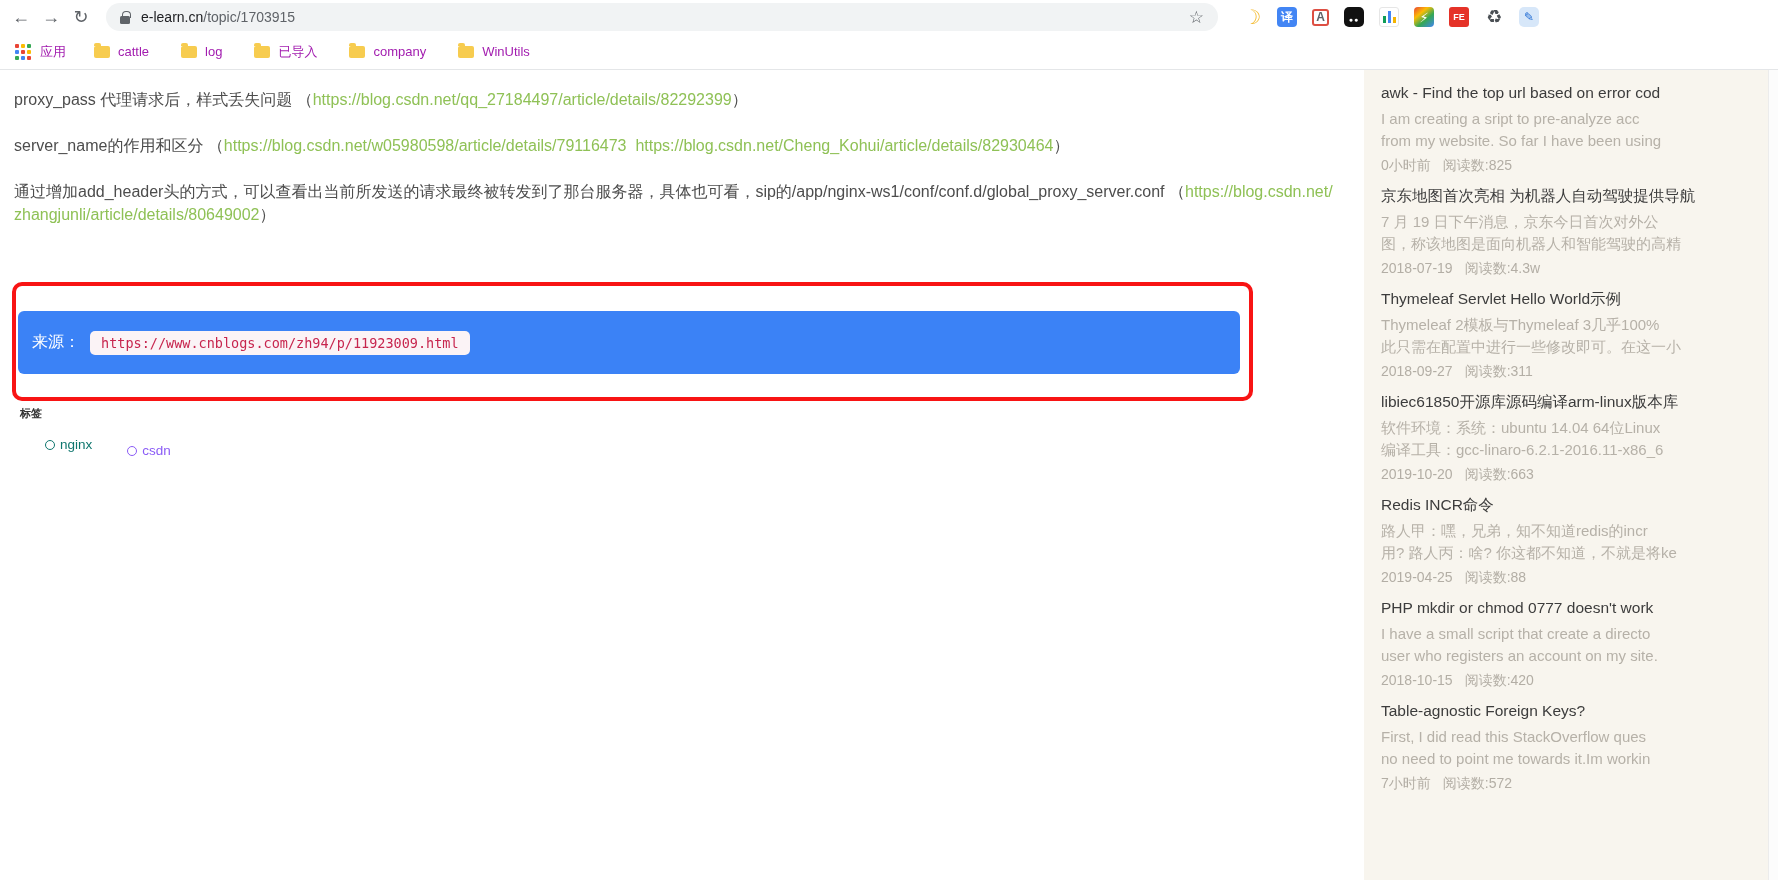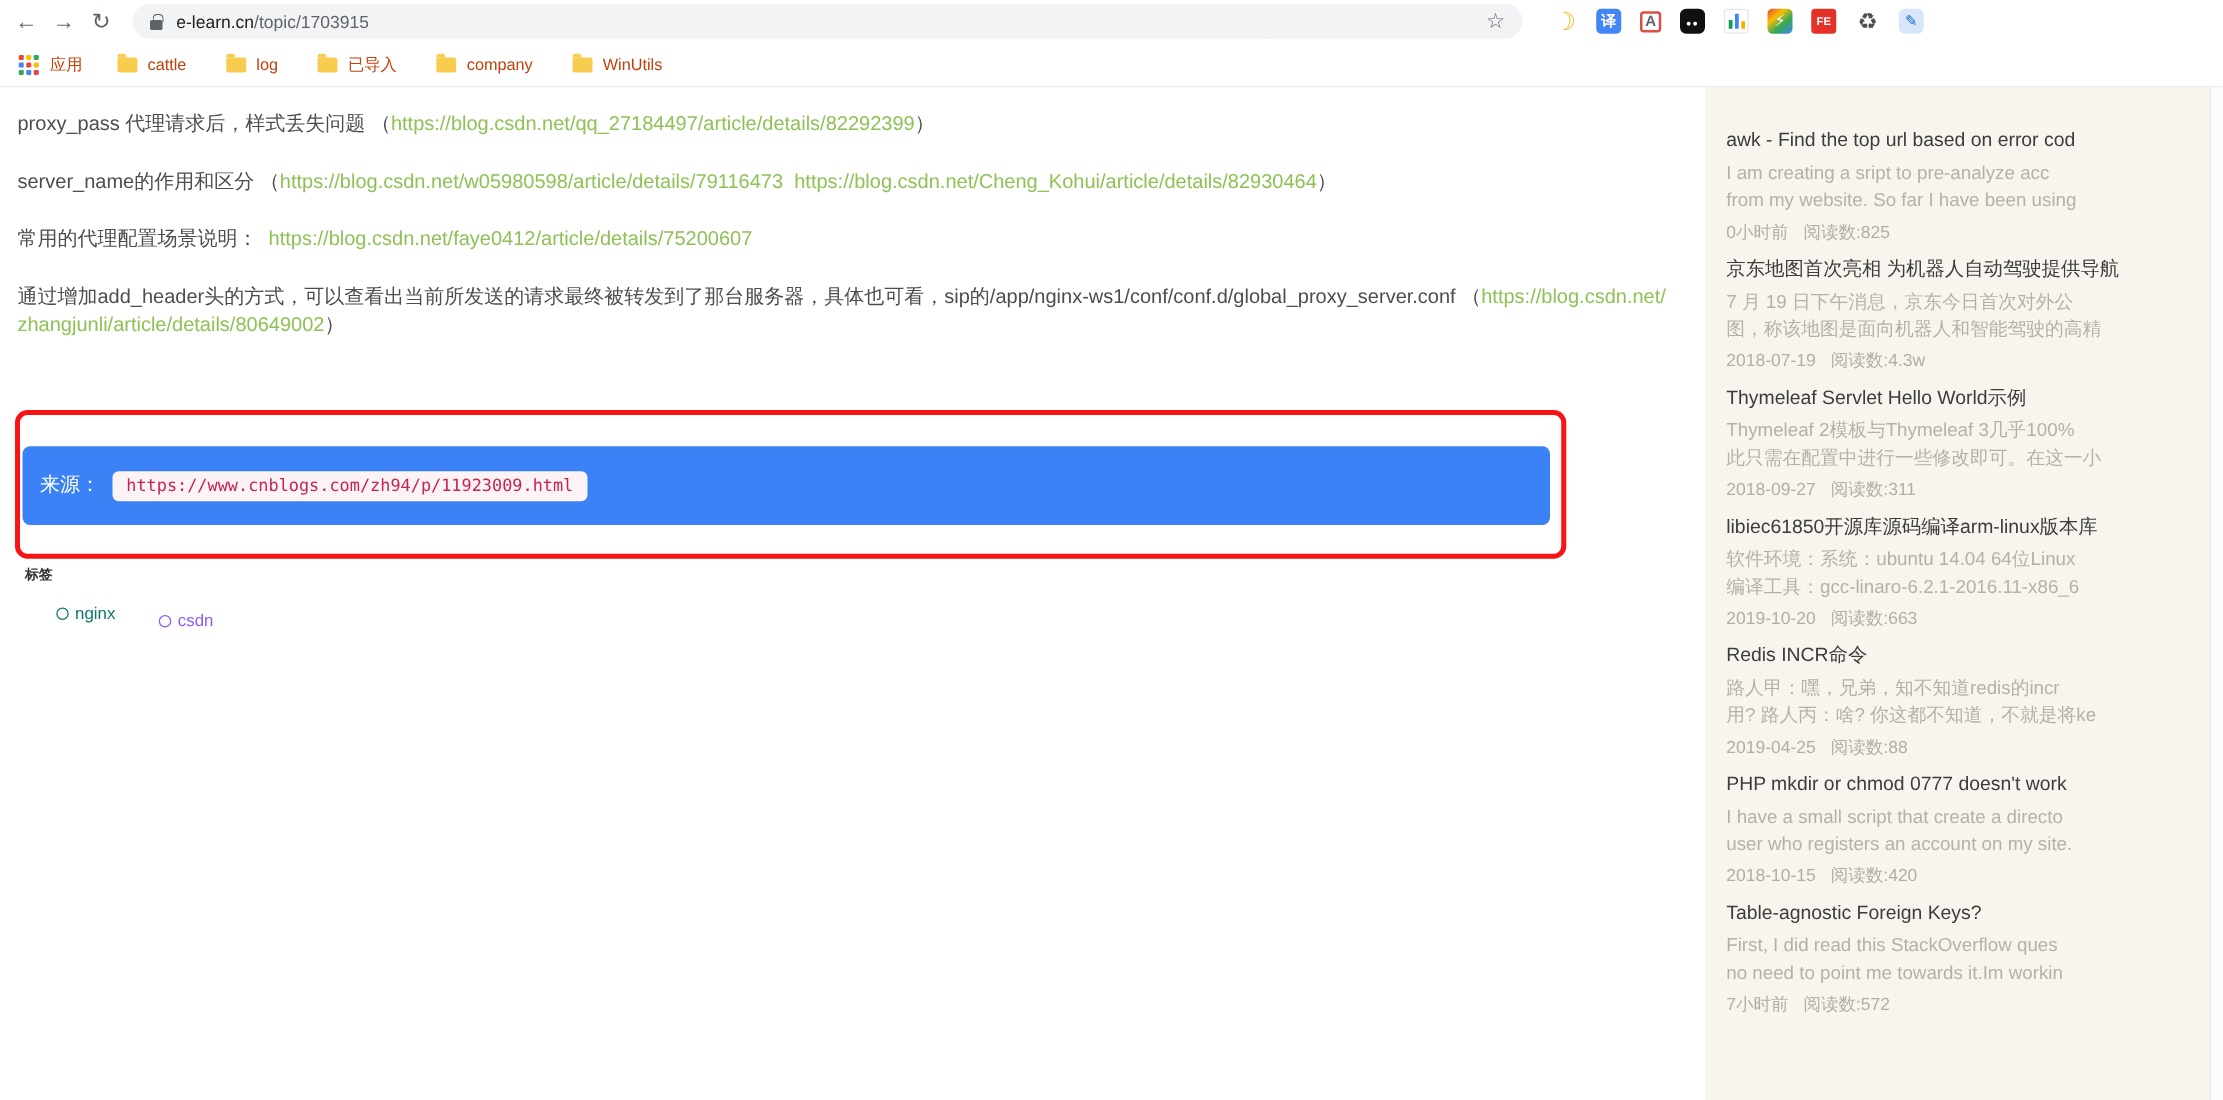--- a/index.html
+++ b/index.html
@@ -41,21 +41,21 @@
   .bookmarks-bar { height:36px; display:flex; align-items:center; padding:0 12px;
                    background:#fff; border-bottom:1px solid #e4e6e8; }
   .apps-grid { width:16px; height:16px; display:grid; grid-template-columns:repeat(3,4px);
                grid-auto-rows:4px; gap:2px; margin:0 9px 0 3px; cursor:pointer; }
   .apps-grid i { border-radius:1px; }
   .apps-grid i:nth-child(1){background:#e94436;} .apps-grid i:nth-child(2){background:#fbbc04;}
   .apps-grid i:nth-child(3){background:#34a853;} .apps-grid i:nth-child(4){background:#4285f4;}
   .apps-grid i:nth-child(5){background:#e94436;} .apps-grid i:nth-child(6){background:#fbbc04;}
   .apps-grid i:nth-child(7){background:#34a853;} .apps-grid i:nth-child(8){background:#4285f4;}
   .apps-grid i:nth-child(9){background:#e94436;}
-  .bm-label { font-size:13px; color:#c2410c; white-space:nowrap; }
+  .bm-label { font-size:13px; color:#a21caf; white-space:nowrap; }
   .apps-item { display:flex; align-items:center; margin-right:28px; cursor:pointer; }
   .bm-item { display:flex; align-items:center; gap:8px; margin-right:32px; cursor:pointer; }
   .folder-icon { width:16px; height:12px; background:#f7cc4f; border-radius:2px; position:relative; flex:0 0 auto; }
   .folder-icon::before { content:""; position:absolute; top:-3px; left:0; width:7px; height:3px;
                          background:#f7cc4f; border-radius:2px 2px 0 0; }
   
   .page { display:flex; height:810px; }
   .main { width:1364px; flex:0 0 auto; padding:18px 0 0 14px; position:relative; background:#fff; }
   .para { margin:0 24px 23px 0; font-size:16px; line-height:23px; color:#4d4d4d;
           white-space:pre-wrap; word-break:break-all; }
@@ -66,21 +66,21 @@
   .source-code { margin-left:10px; background:#fbf3f6; color:#c7254e;
                  font-family:"DejaVu Sans Mono","Liberation Mono",monospace;
                  font-size:13.5px; padding:4px 11px; border-radius:5px; white-space:nowrap; }
   .annotation { position:absolute; left:-6px; top:-29px; right:-13px; bottom:-27px;
                 border:4px solid #f81414; border-radius:10px; pointer-events:none; }
   .tags-heading { margin:32px 0 0 6px; font-size:11px; font-weight:bold; color:#333; }
   .tags-row { margin:10px 0 0 31px; display:flex; gap:35px; align-items:center; }
   .tag { display:flex; align-items:center; gap:5px; font-size:13.5px; cursor:pointer; }
   .tag-ring { width:10px; height:10px; border:1.5px solid currentColor; border-radius:50%; }
   
-  .sidebar { flex:1 1 auto; background:#f8f5ee; padding:32px 0 0 17px; overflow:hidden; }
+  .sidebar { flex:1 1 auto; background:#f8f5ee; padding:12px 0 0 17px; overflow:hidden; }
   .side-item { width:600px; margin-bottom:7px; }
   .side-title { font-size:15.5px; color:#3c3c3c; line-height:21px; white-space:nowrap;
                 overflow:hidden; margin-bottom:5px; cursor:pointer; }
   .side-line { font-size:15px; color:#b6b1a8; line-height:22px; white-space:nowrap; overflow:hidden; }
   .side-meta { font-size:14px; color:#b3aea5; line-height:19px; margin-top:4px; margin-bottom:10px; }
   .side-meta .side-reads { margin-left:12px; }
   .scroll-strip { flex:0 0 10px; background:#fcfcfc; border-left:1px solid #ececec; }
 </style>
 </head>
 <body>
@@ -146,21 +146,20 @@
     <span class="bm-label">WinUtils</span>
   </div>
     </div>
 </div>
 
 <div class="page">
   <div class="main">
     <div id="paragraphs">
         <p class="para"><span>proxy_pass 代理请求后，样式丢失问题 （</span><span class="glink">https://blog.csdn.net/qq_27184497/article/details/82292399</span><span>）</span></p>
         <p class="para"><span>server_name的作用和区分 （</span><span class="glink">https://blog.csdn.net/w05980598/article/details/79116473</span><span>  </span><span class="glink">https://blog.csdn.net/Cheng_Kohui/article/details/82930464</span><span>）</span></p>
-        <p class="para"><span>常用的代理配置场景说明：  </span><span class="glink">https://blog.csdn.net/faye0412/article/details/75200607</span></p>
         <p class="para"><span>通过增加add_header头的方式，可以查看出当前所发送的请求最终被转发到了那台服务器，具体也可看，sip的/app/nginx-ws1/conf/conf.d/global_proxy_server.conf （</span><span class="glink">https://blog.csdn.net/zhangjunli/article/details/80649002</span><span>）</span></p>
       </div>
 
     <div class="source-wrap">
       <div class="source-box">
         <span class="source-label">来源：</span>
         <code class="source-code">https://www.cnblogs.com/zh94/p/11923009.html</code>
       </div>
       <div class="annotation"></div>
     </div>

